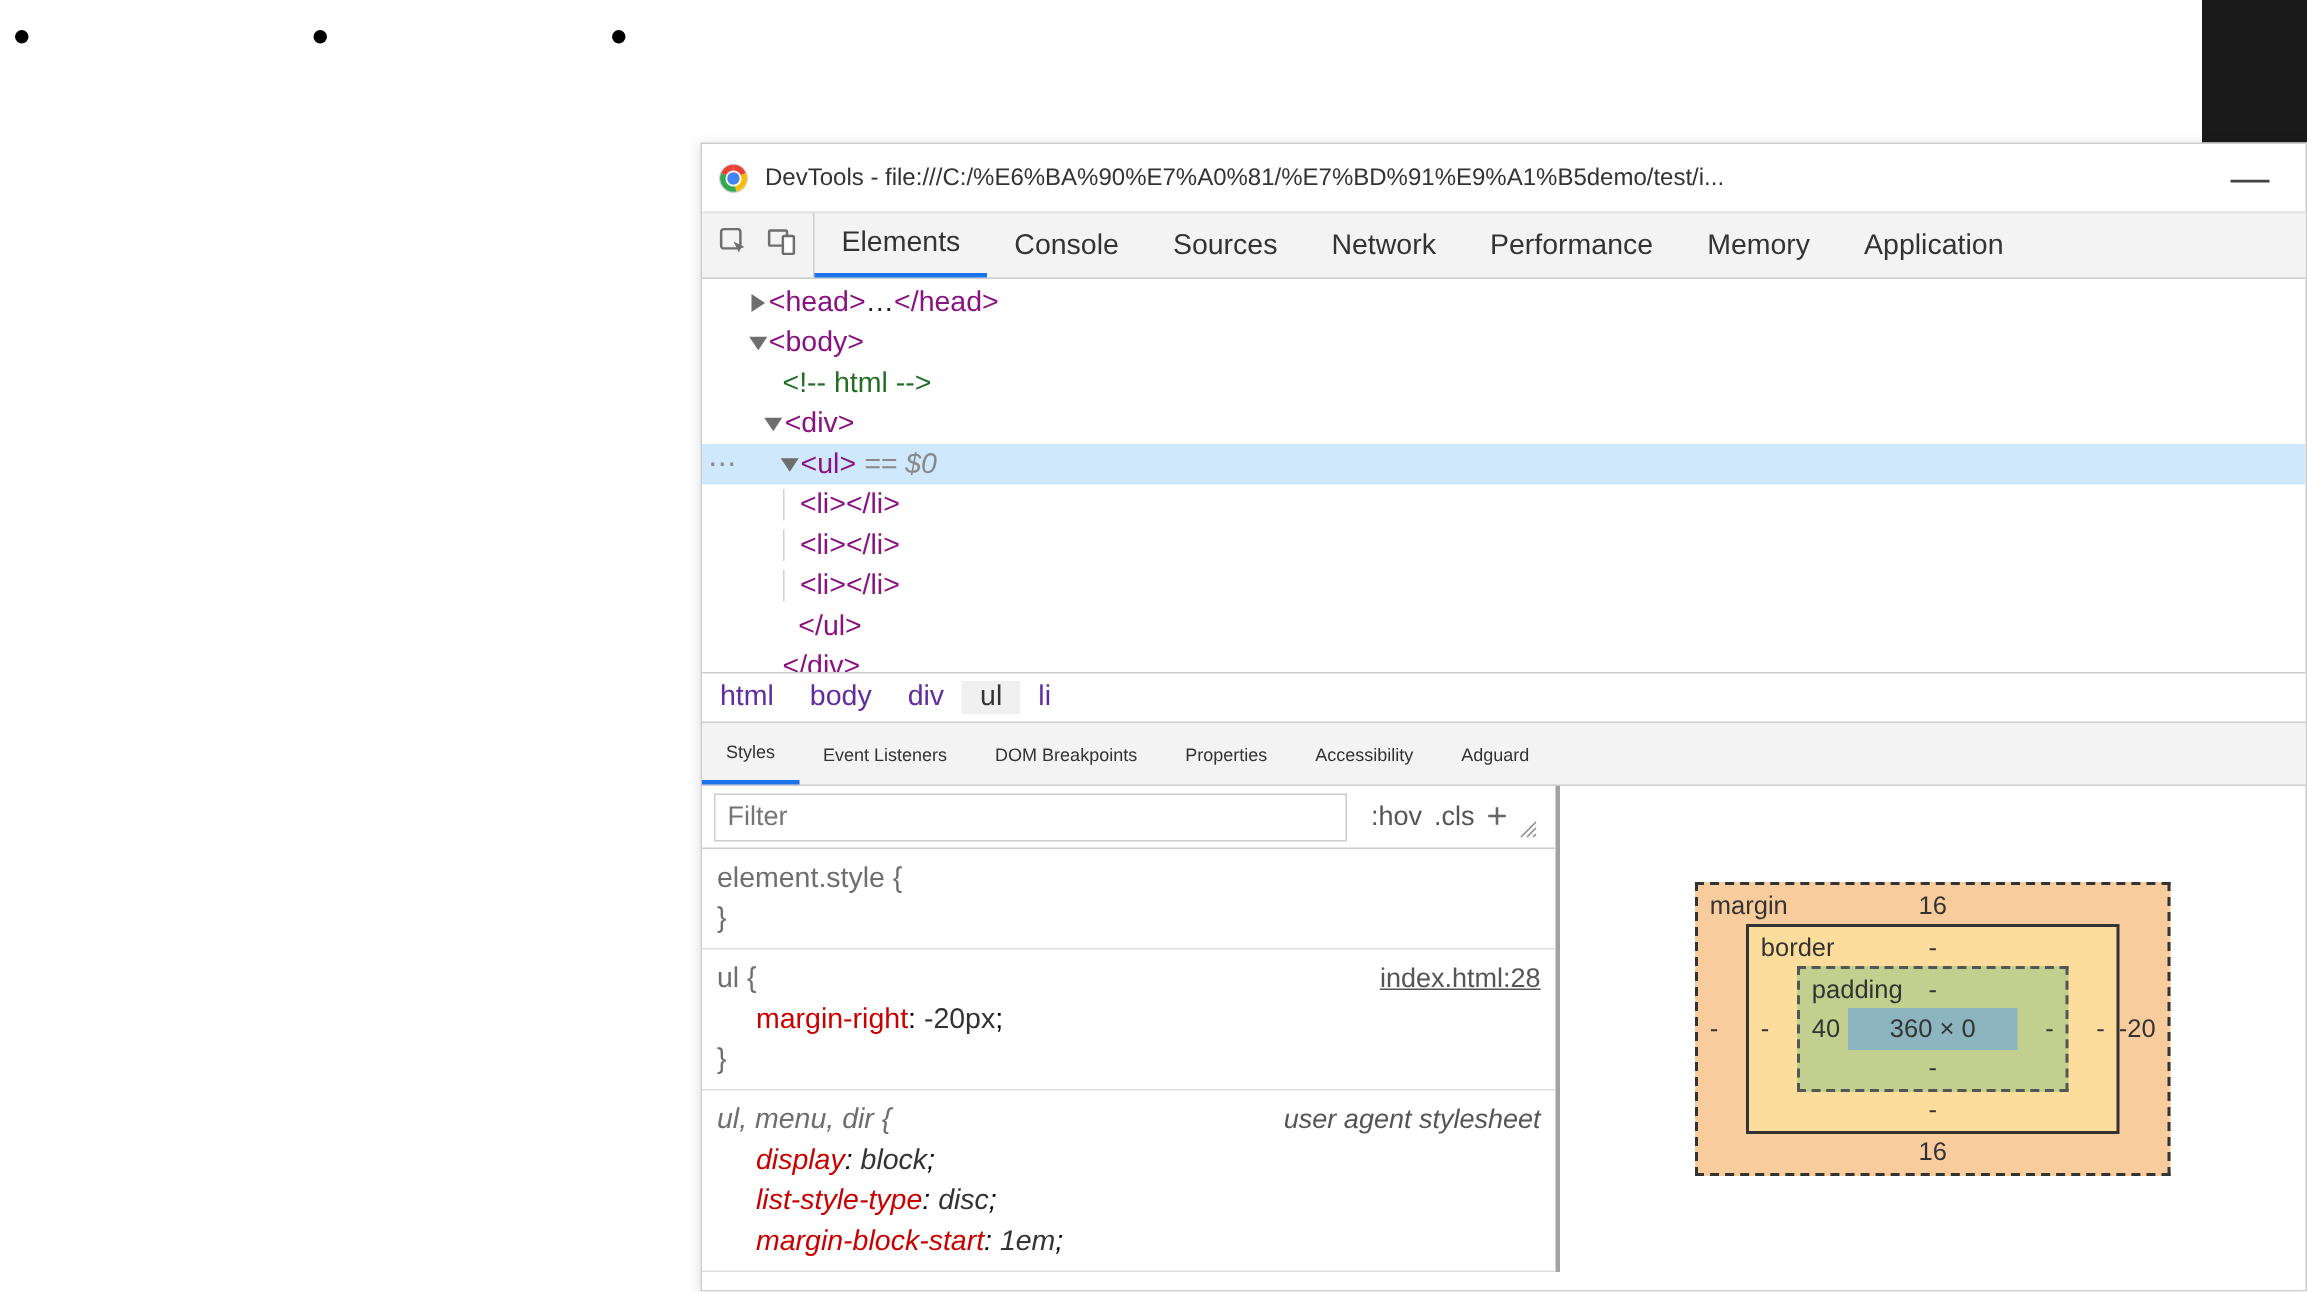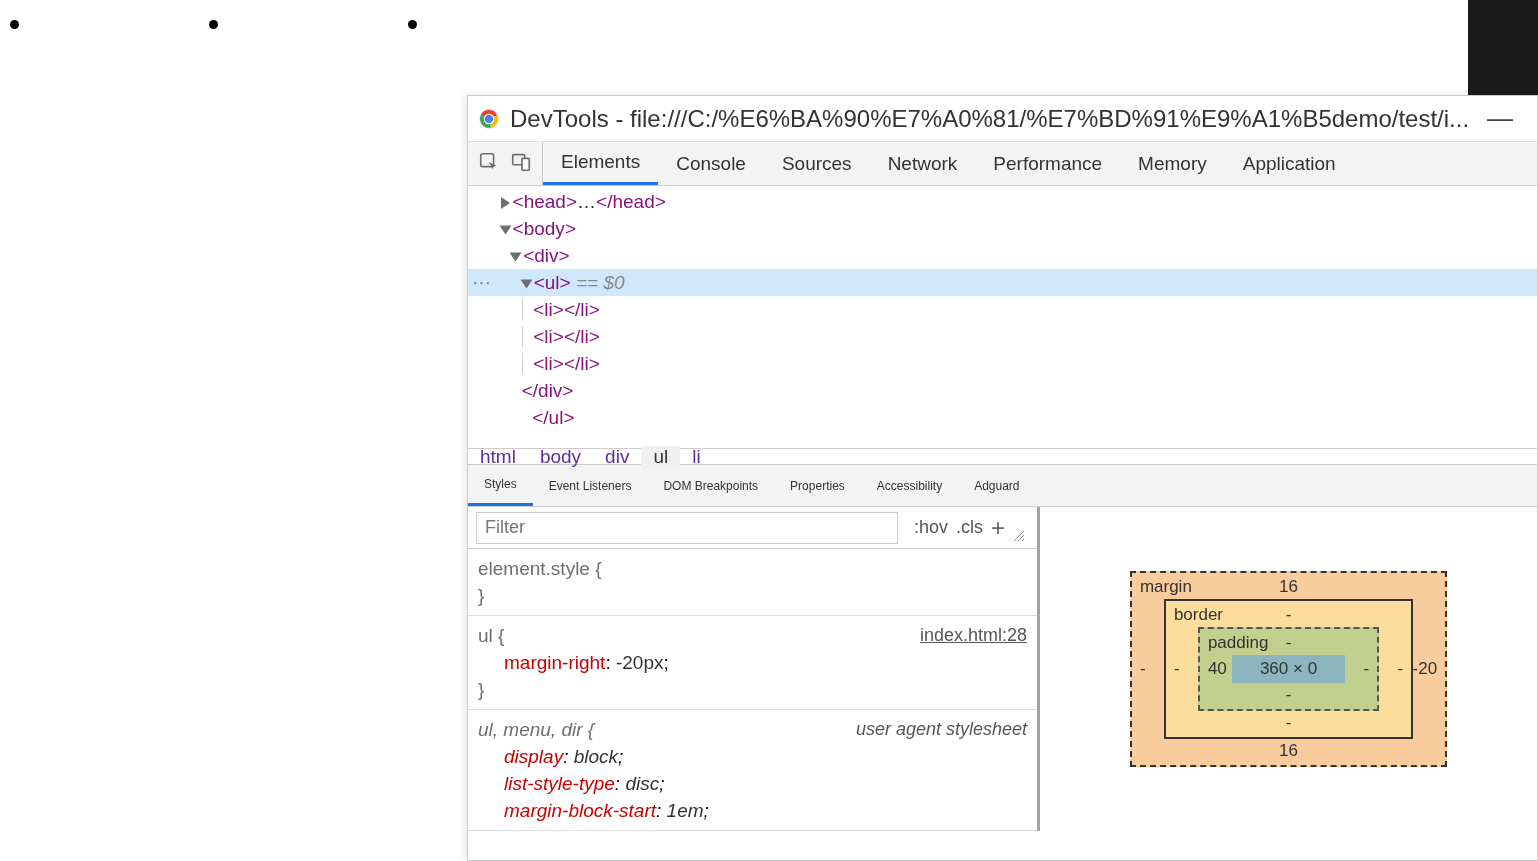--- a/index.html
+++ b/index.html
@@ -10,21 +10,21 @@
     
     .top-dark-strip { position: absolute; top: 0; right: 0; width: 70px; height: 98px; background: #1a1a1a; }
     
     .devtools {
       position: absolute; left: 467px; top: 95px; right: 0; bottom: 0;
       background: #fff; border: 1px solid #ccc; box-shadow: -2px 0 8px rgba(0,0,0,0.1);
     }
     
     .titlebar { display: flex; align-items: center; height: 46px; padding: 0 10px; border-bottom: 1px solid #dedede; }
     .titlebar .chrome-icon { width: 22px; height: 22px; margin-right: 10px; }
-    .titlebar .title { font-size: 24px; color: #333; flex: 1; white-space: nowrap; overflow: hidden; text-overflow: ellipsis; }
+    .titlebar .title { font-size: 16px; color: #333; flex: 1; white-space: nowrap; overflow: hidden; text-overflow: ellipsis; }
     .titlebar .min-btn { font-size: 26px; color: #444; padding: 0 14px; cursor: pointer; }
     
     .main-tabs { display: flex; align-items: center; height: 44px; border-bottom: 1px solid #ccc; background: #f3f3f3; }
     .tool-icons { display: flex; align-items: center; padding: 0 10px; gap: 10px; border-right: 1px solid #ccc; height: 100%; }
     .tool-icons svg { width: 22px; height: 22px; stroke: #6e6e6e; fill: none; stroke-width: 1.8; }
     .main-tab { padding: 0 18px; font-size: 19px; color: #333; height: 100%; display: flex; align-items: center; cursor: pointer; }
     .main-tab.active { color: #333; border-bottom: 3px solid #1a73e8; }
     
     .elements-tree { height: 262px; overflow: hidden; font-family: Menlo, Consolas, monospace; font-size: 19px; line-height: 27px; padding: 2px 0; }
     .tree-line { white-space: pre; padding-left: 22px; }
@@ -32,21 +32,21 @@
     .tree-line.selected .more-dots { position: absolute; left: 4px; color: #888; }
     .arrow-gray { display: inline-block; width: 0; height: 0; border-top: 6px solid transparent; border-bottom: 6px solid transparent; border-left: 9px solid #6e6e6e; margin-right: 3px; vertical-align: middle; }
     .arrow-gray.down { transform: rotate(90deg); }
     .tag { color: #881280; }
     .angle { color: #881280; }
     .ellipsis-dots { color: #222; }
     .comment { color: #236e25; }
     .selected-marker { color: #888; font-style: italic; }
     .vert-guide { border-left: 1px solid #d0d0d0; }
     
-    .breadcrumb { display: flex; height: 17px; border-top: 1px solid #ccc; border-bottom: 1px solid #ccc; align-items: center; font-size: 19px; background: #fff; }
+    .breadcrumb { display: flex; height: 34px; border-top: 1px solid #ccc; border-bottom: 1px solid #ccc; align-items: center; font-size: 19px; background: #fff; }
     .breadcrumb span { padding: 0 12px; color: #5f2da0; cursor: pointer; }
     .breadcrumb span.active { background: #f0f0f0; color: #333; }
     
     .sub-tabs { display: flex; height: 42px; background: #f3f3f3; border-bottom: 1px solid #ccc; align-items: center; }
     .sub-tab { padding: 0 16px; font-size: 12px; color: #333; height: 100%; display: flex; align-items: center; cursor: pointer; }
     .sub-tab.active { border-bottom: 3px solid #1a73e8; }
     
     .bottom-row { display: flex; height: 324px; }
     .styles-col { width: 572px; border-right: 3px solid #a3a3a3; display: flex; flex-direction: column; }
     .box-col { flex: 1; display: flex; align-items: center; justify-content: center; padding: 0 20px; }
@@ -124,27 +124,28 @@
     <div class="main-tab">Sources</div>
     <div class="main-tab">Network</div>
     <div class="main-tab">Performance</div>
     <div class="main-tab">Memory</div>
     <div class="main-tab">Application</div>
   </div>
 
   <div class="elements-tree">
     <div class="tree-line">  <span class="arrow-gray"></span><span class="angle">&lt;</span><span class="tag">head</span><span class="angle">&gt;</span><span class="ellipsis-dots">…</span><span class="angle">&lt;/</span><span class="tag">head</span><span class="angle">&gt;</span></div>
     <div class="tree-line">  <span class="arrow-gray down"></span><span class="angle">&lt;</span><span class="tag">body</span><span class="angle">&gt;</span></div>
+    <div class="tree-line">      <span class="comment">&lt;!-- html --&gt;</span></div>
     <div class="tree-line">    <span class="arrow-gray down"></span><span class="angle">&lt;</span><span class="tag">div</span><span class="angle">&gt;</span></div>
     <div class="tree-line selected"><span class="more-dots">⋯</span>      <span class="arrow-gray down"></span><span class="angle">&lt;</span><span class="tag">ul</span><span class="angle">&gt;</span> <span class="selected-marker">== $0</span></div>
     <div class="tree-line">      <span class="vert-guide">  </span><span class="angle">&lt;</span><span class="tag">li</span><span class="angle">&gt;</span><span class="angle">&lt;/</span><span class="tag">li</span><span class="angle">&gt;</span></div>
     <div class="tree-line">      <span class="vert-guide">  </span><span class="angle">&lt;</span><span class="tag">li</span><span class="angle">&gt;</span><span class="angle">&lt;/</span><span class="tag">li</span><span class="angle">&gt;</span></div>
     <div class="tree-line">      <span class="vert-guide">  </span><span class="angle">&lt;</span><span class="tag">li</span><span class="angle">&gt;</span><span class="angle">&lt;/</span><span class="tag">li</span><span class="angle">&gt;</span></div>
+    <div class="tree-line">        <span class="angle">&lt;/</span><span class="tag">ul</span><span class="angle">&gt;</span></div>
     <div class="tree-line">      <span class="angle">&lt;/</span><span class="tag">div</span><span class="angle">&gt;</span></div>
-    <div class="tree-line">        <span class="angle">&lt;/</span><span class="tag">ul</span><span class="angle">&gt;</span></div>
   </div>
 
   <div class="breadcrumb">
     <span>html</span>
     <span>body</span>
     <span>div</span>
     <span class="active">ul</span>
     <span>li</span>
   </div>
 

